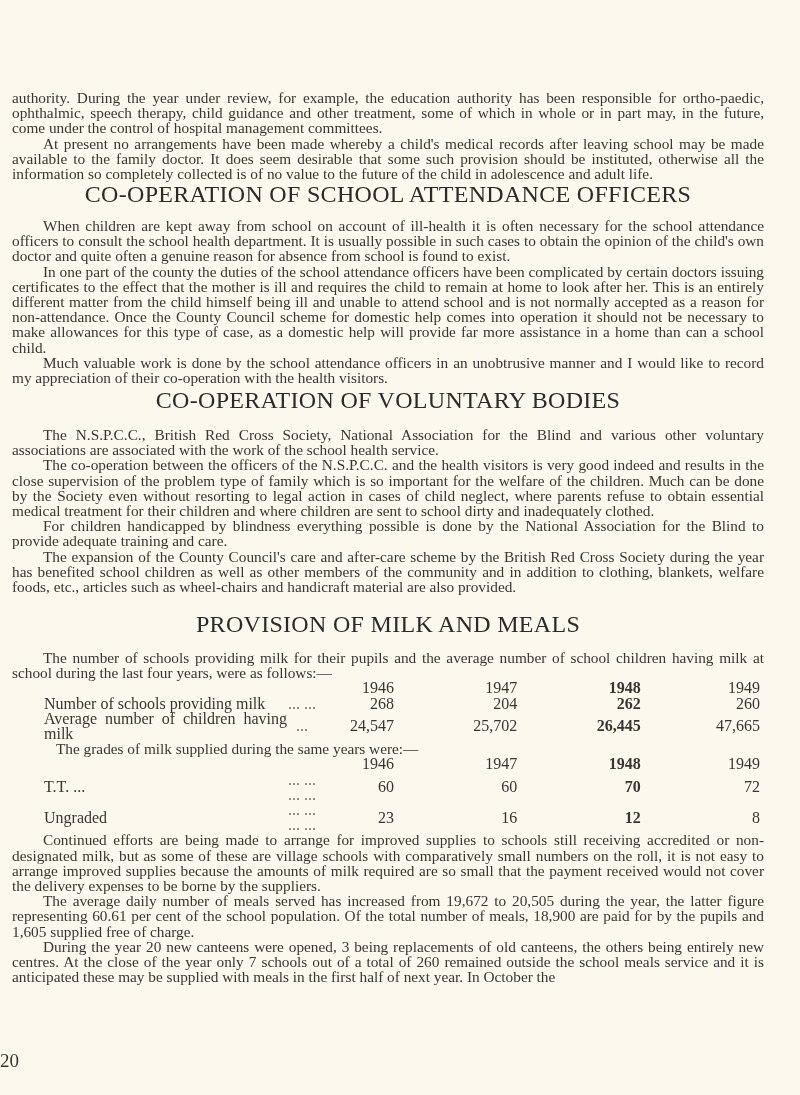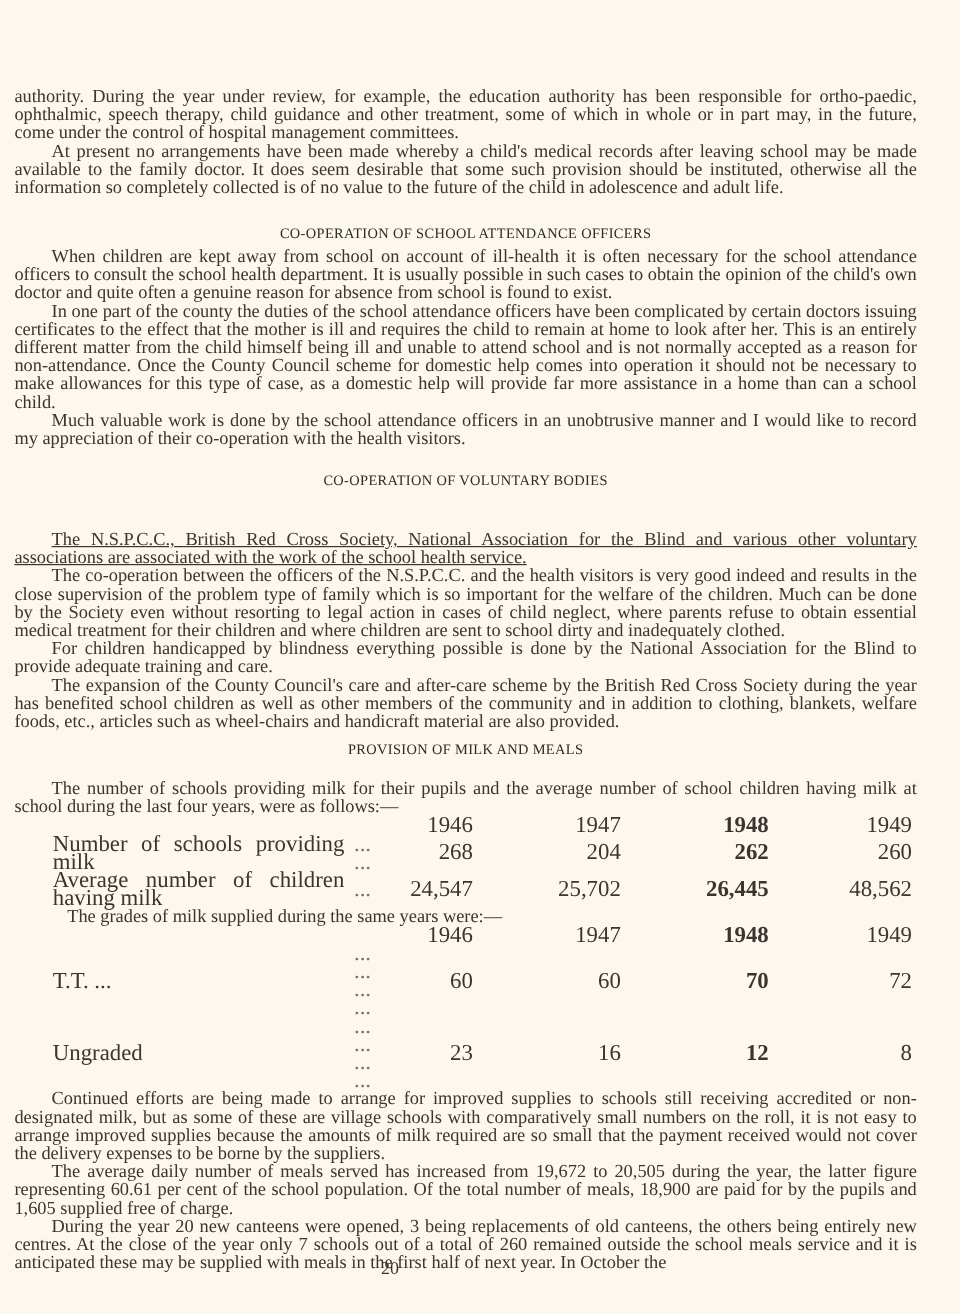--- a/index.html
+++ b/index.html
@@ -12,55 +12,55 @@
   .page { position: relative; width: 800px; height: 1095px; }
   .text {
     position: absolute; left: 12px; width: 752px;
     font-size: 15.3px; line-height: 15.2px;
     text-align: justify;
   }
   .p { margin: 0; }
   .p.indent { text-indent: 31px; }
   .heading {
     text-align: center; margin: 0;
-    font-size: 12px; letter-spacing: 0.3px; line-height: 24px;
+    font-size: 24px; letter-spacing: 0.3px; line-height: 24px;
     color: #2e2a27; font-weight: normal;
   }
-  .tbl { width: 752px; border-collapse: collapse; font-size: 19px; line-height: 15.2px; }
+  .tbl { width: 752px; border-collapse: collapse; font-size: 16px; line-height: 15.2px; }
   .tbl td { padding: 0; }
   .tbl td.label { padding-left: 26px; width: 240px; }
   .tbl td.dots { width: 30px; text-align: center; color: #7a7068; }
   .tbl td.num { text-align: right; }
   .tbl td.c1 { width: 76px; }
   .tbl td.c2 { width: 122px; }
   .tbl td.c3 { width: 122px; font-weight: bold; }
   .tbl td.c4 { width: 118px; padding-right: 4px; }
   .sub { padding-left: 32px !important; }
-  .pgnum { position: absolute; top: 1050px; left: 0; width: 650px; text-align: center; font-size: 15px; }
+  .pgnum { position: absolute; top: 1050px; left: 0; width: 650px; text-align: left; font-size: 19px; }
 </style>
 </head>
 <body>
 
 <div class="page">
 
-  <div class="text" style="top:73px;">
+  <div class="text" style="top:90px;">
     <p class="p">authority. During the year under review, for example, the education authority has been responsible for ortho-paedic, ophthalmic, speech therapy, child guidance and other treatment, some of which in whole or in part may, in the future, come under the control of hospital management committees.</p>
     <p class="p indent">At present no arrangements have been made whereby a child's medical records after leaving school may be made available to the family doctor. It does seem desirable that some such provision should be instituted, otherwise all the information so completely collected is of no value to the future of the child in adolescence and adult life.</p>
   </div>
 
   <div class="text" style="top:182px;">
     <h2 class="heading">CO-OPERATION OF SCHOOL ATTENDANCE OFFICERS</h2>
-    <p class="p indent" style="margin-top:0;">When children are kept away from school on account of ill-health it is often necessary for the school attendance officers to consult the school health department. It is usually possible in such cases to obtain the opinion of the child's own doctor and quite often a genuine reason for absence from school is found to exist.</p>
+    <p class="p indent" style="margin-top:12px;">When children are kept away from school on account of ill-health it is often necessary for the school attendance officers to consult the school health department. It is usually possible in such cases to obtain the opinion of the child's own doctor and quite often a genuine reason for absence from school is found to exist.</p>
     <p class="p indent">In one part of the county the duties of the school attendance officers have been complicated by certain doctors issuing certificates to the effect that the mother is ill and requires the child to remain at home to look after her. This is an entirely different matter from the child himself being ill and unable to attend school and is not normally accepted as a reason for non-attendance. Once the County Council scheme for domestic help comes into operation it should not be necessary to make allowances for this type of case, as a domestic help will provide far more assistance in a home than can a school child.</p>
     <p class="p indent">Much valuable work is done by the school attendance officers in an unobtrusive manner and I would like to record my appreciation of their co-operation with the health visitors.</p>
   </div>
 
   <div class="text" style="top:388px;">
     <h2 class="heading">CO-OPERATION OF VOLUNTARY BODIES</h2>
-    <p class="p indent" style="margin-top:30px;text-decoration:underline;">The N.S.P.C.C., British Red Cross Society, National Association for the Blind and various other voluntary associations are associated with the work of the school health service.</p>
+    <p class="p indent" style="margin-top:15px;">The N.S.P.C.C., British Red Cross Society, National Association for the Blind and various other voluntary associations are associated with the work of the school health service.</p>
     <p class="p indent">The co-operation between the officers of the N.S.P.C.C. and the health visitors is very good indeed and results in the close supervision of the problem type of family which is so important for the welfare of the children. Much can be done by the Society even without resorting to legal action in cases of child neglect, where parents refuse to obtain essential medical treatment for their children and where children are sent to school dirty and inadequately clothed.</p>
     <p class="p indent">For children handicapped by blindness everything possible is done by the National Association for the Blind to provide adequate training and care.</p>
     <p class="p indent">The expansion of the County Council's care and after-care scheme by the British Red Cross Society during the year has benefited school children as well as other members of the community and in addition to clothing, blankets, welfare foods, etc., articles such as wheel-chairs and handicraft material are also provided.</p>
   </div>
 
   <div class="text" style="top:612px;">
     <h2 class="heading">PROVISION OF MILK AND MEALS</h2>
     <p class="p indent" style="margin-top:14px;">The number of schools providing milk for their pupils and the average number of school children having milk at school during the last four years, were as follows:—</p>
 
     <table class="tbl">
@@ -80,21 +80,21 @@
         <td class="num c2">204</td>
         <td class="num c3">262</td>
         <td class="num c4">260</td>
       </tr>
       <tr>
         <td class="label sub">Average number of children having milk</td>
         <td class="dots">...</td>
         <td class="num c1">24,547</td>
         <td class="num c2">25,702</td>
         <td class="num c3">26,445</td>
-        <td class="num c4">48,562</td>
+        <td class="num c4">47,665</td>
       </tr>
     </tbody>
       </table>
 
     <p class="p" style="padding-left:44px;">The grades of milk supplied during the same years were:—</p>
 
     <table class="tbl">
       <tbody>
           <tr>
         <td class="label"></td>

